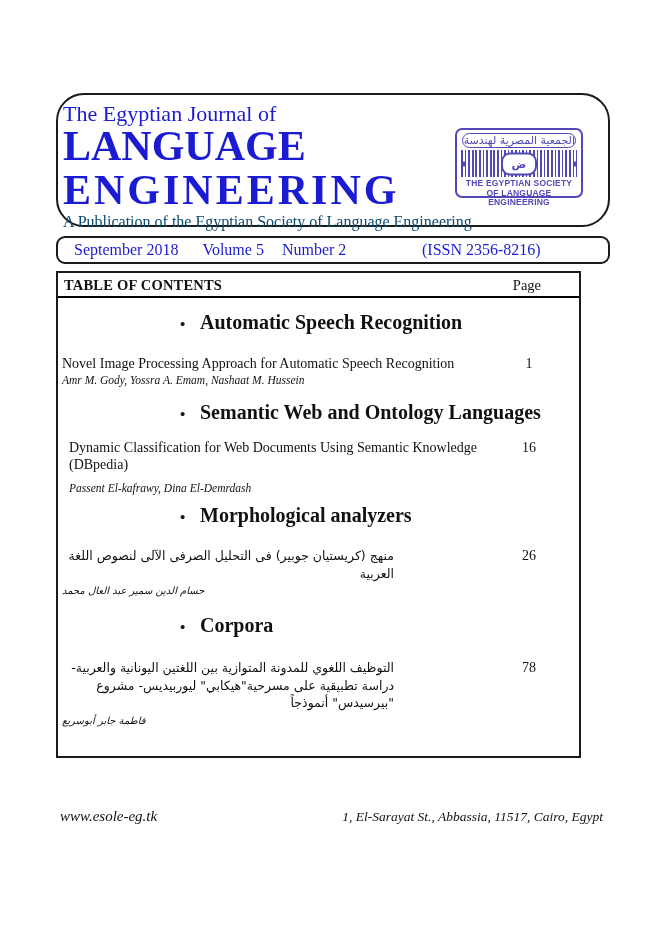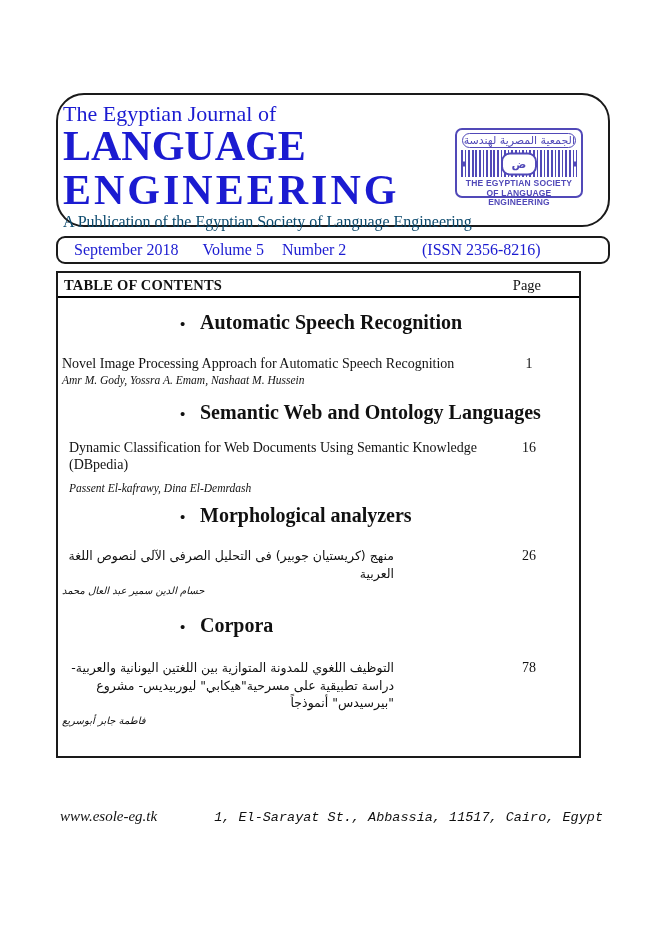--- a/index.html
+++ b/index.html
@@ -124,21 +124,21 @@
   .mt-e4 { margin-top: 23px; }
   .entry.gap-authors .entry-authors { margin-top: 9px; }
 
   
   .footer {
     position: absolute; left: 60px; top: 808px; width: 543px;
     display: flex; justify-content: space-between; align-items: baseline;
     font-style: italic;
   }
   .footer .site { font-size: 15px; }
-  .footer .address { font-size: 13.5px; font-family: Liberation Mono, monospace; }
+  .footer .address { font-size: 13.5px; }
 </style>
 </head>
 <body>
 
 <div class="masthead">
   <div class="kicker">The Egyptian Journal of</div>
   <div class="jtitle line1">LANGUAGE</div>
   <div class="jtitle line2">ENGINEERING</div>
   <div class="tagline">A Publication of the Egyptian Society of Language Engineering</div>
 

